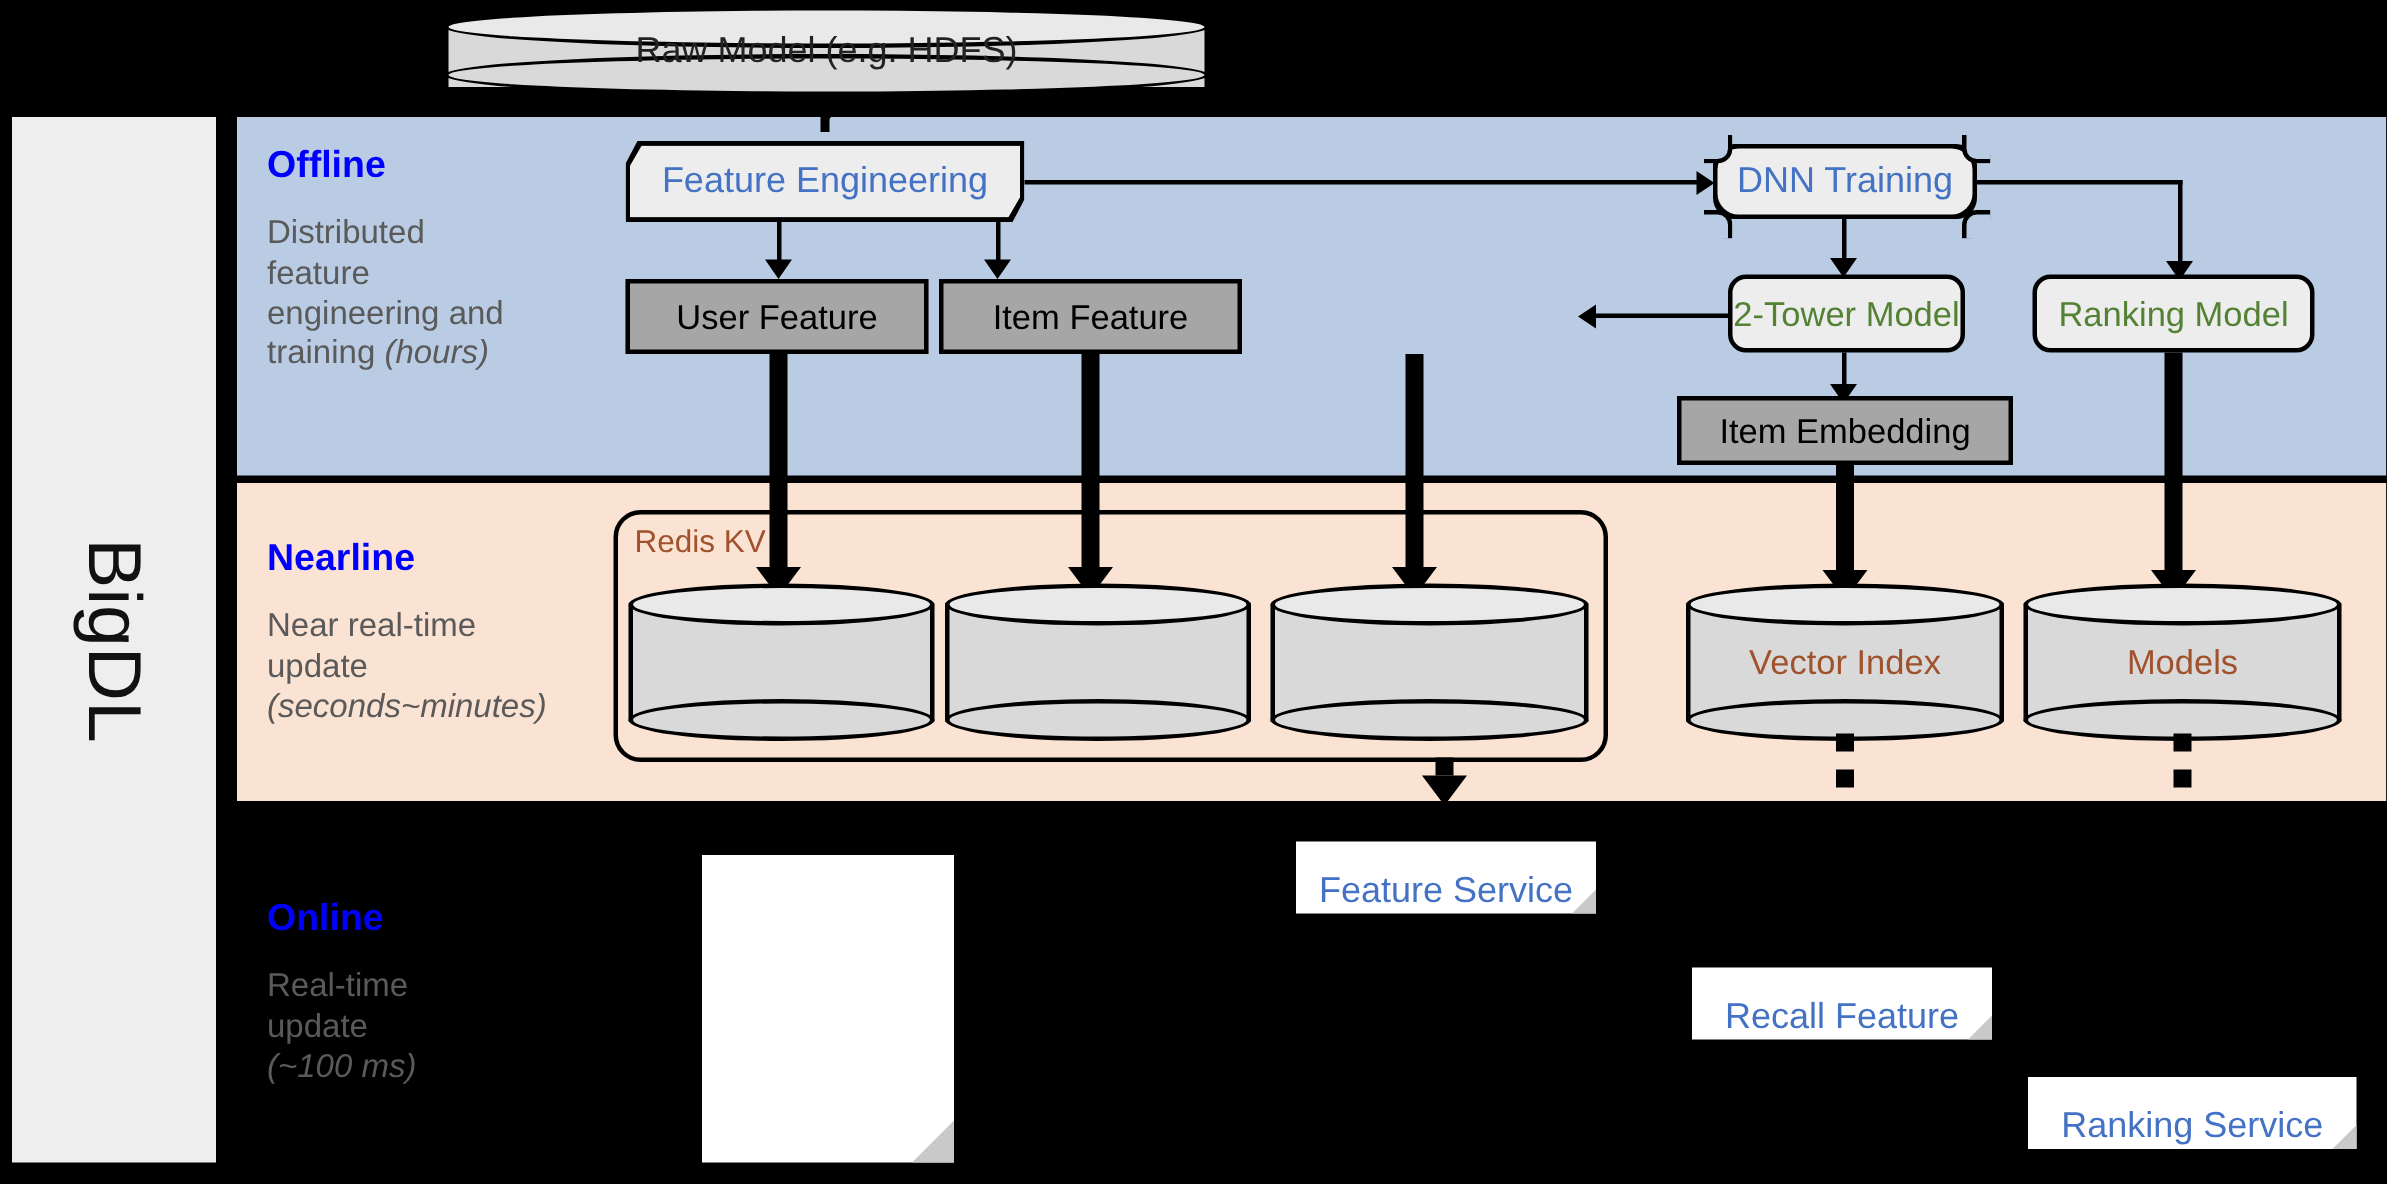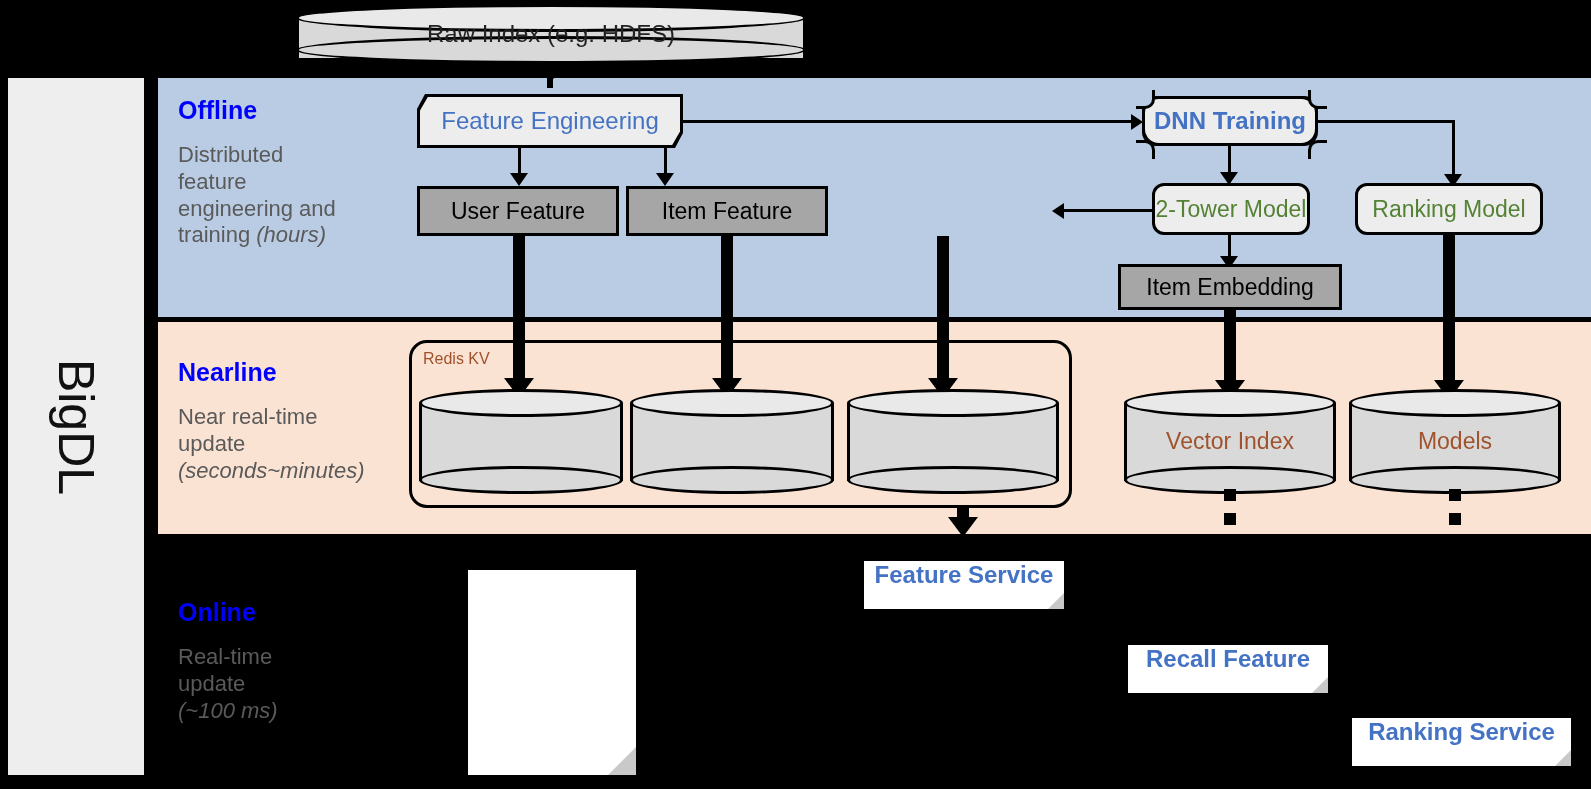--- a/index.html
+++ b/index.html
@@ -71,21 +71,21 @@
   }
   .flag-inner{
     width:100%;height:100%;background:#ededed;
     clip-path:polygon(3% 0%, 100% 0%, 100% 72%, 97% 100%, 0% 100%, 0% 28%);
     display:flex;align-items:center;justify-content:center;
     font-size:24px;
   }
 
   
   .card-wrap{background:#000;box-sizing:border-box;padding:3px;
-    border-radius:14px;font-weight:bold;}
+    border-radius:14px;}
   .card-inner{
     width:100%;height:100%;background:#ededed;border-radius:14px;
     display:flex;align-items:center;justify-content:center;font-size:24px;
     position:relative;
   }
 
   
   .cyl{position:absolute;}
   .cyl .body{
     position:absolute;left:0;right:0;
@@ -108,30 +108,29 @@
     font-size:23px;color:#a0522d;
   }
 
   
   #redis-group{
     left:409px;top:340px;width:663px;height:168px;
     border:3px solid #000;border-radius:18px;box-sizing:border-box;
     background:transparent;
   }
   #redis-label{
-    left:423px;top:350px;font-size:16px;color:#a0522d;
+    left:423px;top:350px;font-size:21px;color:#a0522d;
   }
 
   
   .doc{
     background:#ffffff;box-sizing:border-box;
-    display:flex;align-items:flex-start;justify-content:center;text-align:center;
+    display:flex;align-items:flex-end;justify-content:center;text-align:center;
     font-size:24px;color:#4472c4;line-height:1.2;
     position:absolute;
-    font-weight:bold;
   }
   .doc .fold{
     position:absolute;right:0;bottom:0;
     width:0;height:0;
     border-left:16px solid transparent;
     border-bottom:16px solid #c9c9c9;
   }
 
   
   .vline{position:absolute;background:#000;}
@@ -189,21 +188,21 @@
   <div class="abs band-desc" style="left:178px;top:644px;width:215px;">
     <span>Real-time</span><br>
     <span>update</span><br>
     <i>(~100 ms)</i>
   </div>
 
   <div class="cyl abs" style="left:296px;top:4px;width:510px;height:60px;">
     <div class="body" style="top:14px;height:40px;"></div>
     <div class="bot" style="height:28px;"></div>
     <div class="top" style="height:28px;"></div>
-    <div class="lbl" style="color:#222;font-size:24px;">Raw Index (e.g. HDFS)</div>
+    <div class="lbl" style="color:#222;font-size:24px;">Raw Model (e.g. HDFS)</div>
   </div>
 
   <div class="vline" style="left:547px;top:64px;width:6px;height:24px;"></div>
   <div class="arrowhead-down big" style="left:536px;top:62px;"></div>
 
   <div class="abs flag-wrap" style="left:417px;top:94px;width:266px;height:54px;">
     <div class="flag-inner">
       <span class="blue-txt">Feature Engineering</span>
     </div>
   </div>

